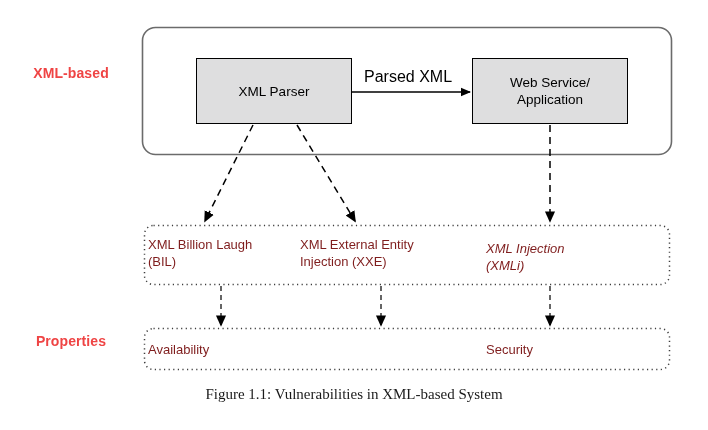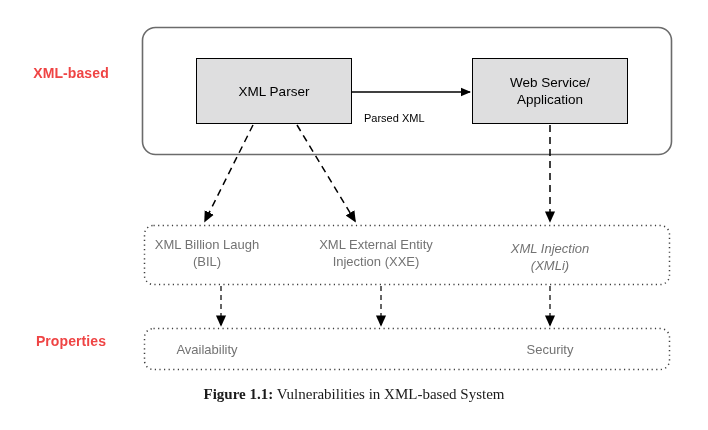--- a/index.html
+++ b/index.html
@@ -52,34 +52,32 @@
     color: #000000;
     line-height: 17px;
   }
   #node-parser   { left: 196px; top: 58px;  width: 156px; height: 66px; }
   #node-service  { left: 472px; top: 58px;  width: 156px; height: 66px; }
 
   
   .edge-label {
     position: absolute;
     font-family: "Liberation Sans", sans-serif;
-    font-size: 11px;
+    font-size: 16px;
     color: #000000;
     white-space: nowrap;
-    margin-top: 44px;
   }
   #edge-parsed-xml { left: 364px; top: 68px; }
 
   
   .item-text {
     position: absolute;
     font-family: "Liberation Sans", sans-serif;
     font-size: 13px;
-    color: #737373;
-    text-align: center;
+    color: #7f1d1d;
     line-height: 17px;
   }
   #vuln-0 { left: 148px; top: 236px; width: 118px; }
   #vuln-1 { left: 300px; top: 236px; width: 152px; }
   #vuln-2 { left: 486px; top: 240px; width: 128px; font-style: italic; }
 
   #sec-0 { left: 148px; top: 341px; width: 118px; }
   #sec-1 { left: 300px; top: 341px; width: 152px; }
   #sec-2 { left: 486px; top: 341px; width: 128px; }
 
@@ -89,21 +87,21 @@
     left: 0;
     top: 386px;
     width: 708px;
     text-align: center;
     font-family: "Liberation Serif", serif;
     font-size: 15px;
     color: #1a1a1a;
     white-space: nowrap;
   }
   #caption .cap-strong {
-    font-weight: bold;
+    font-weight: normal;
   }
   #caption .cap-rest {
     font-weight: normal;
   }
 </style>
 </head>
 <body>
 
 <div id="page">
 

